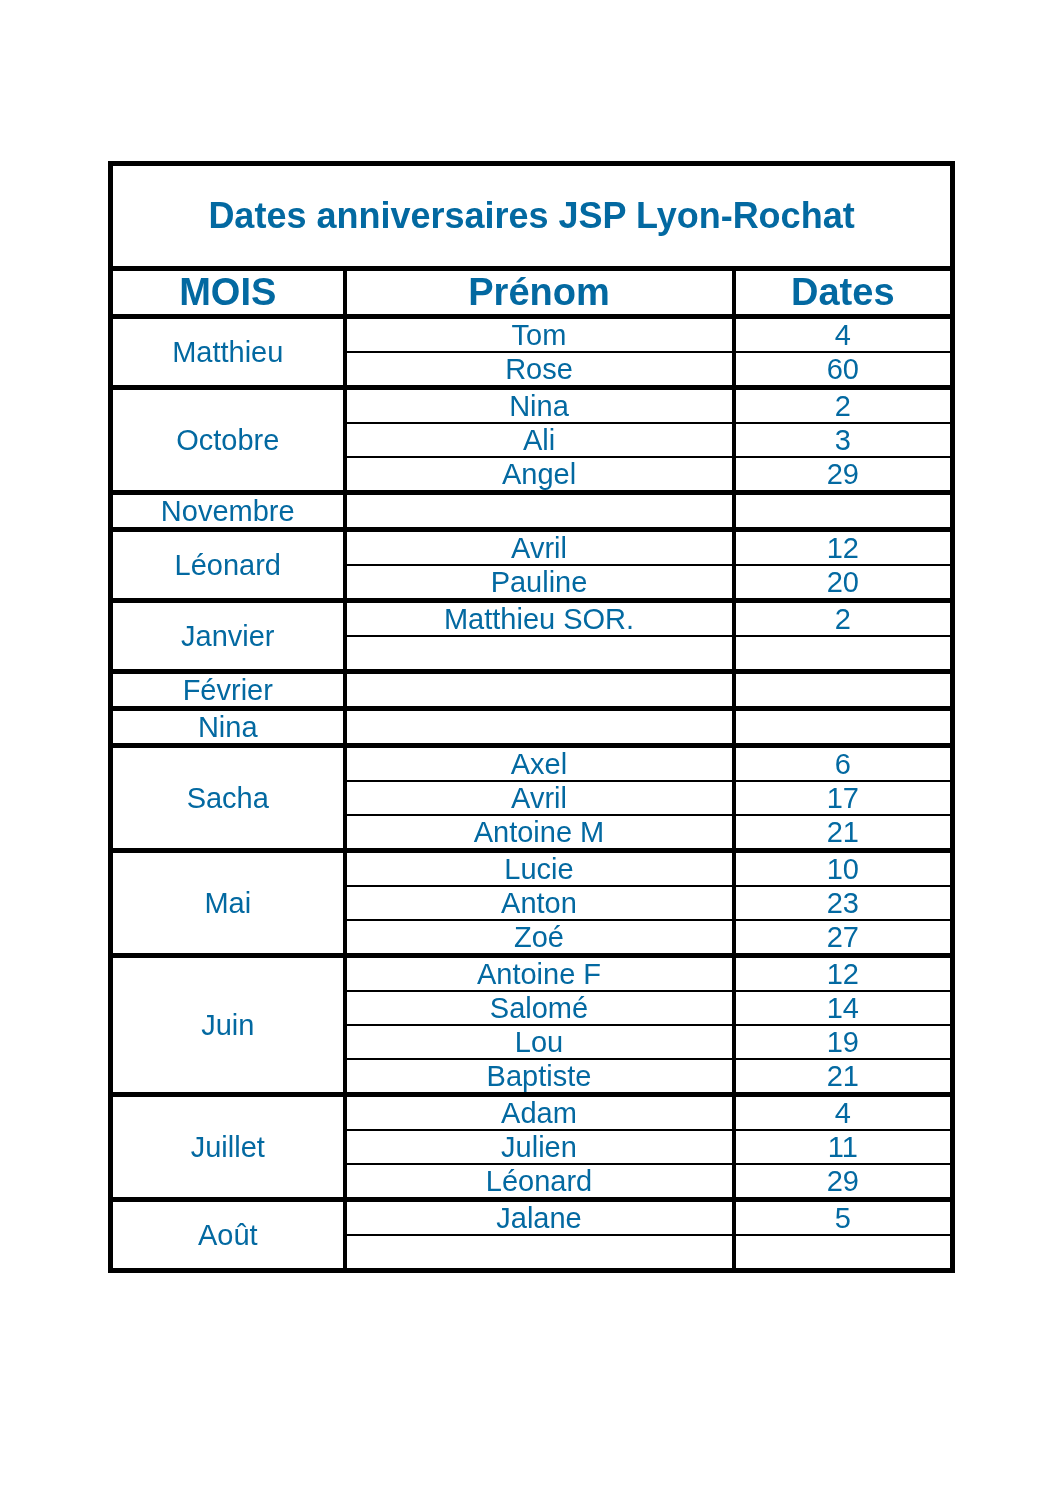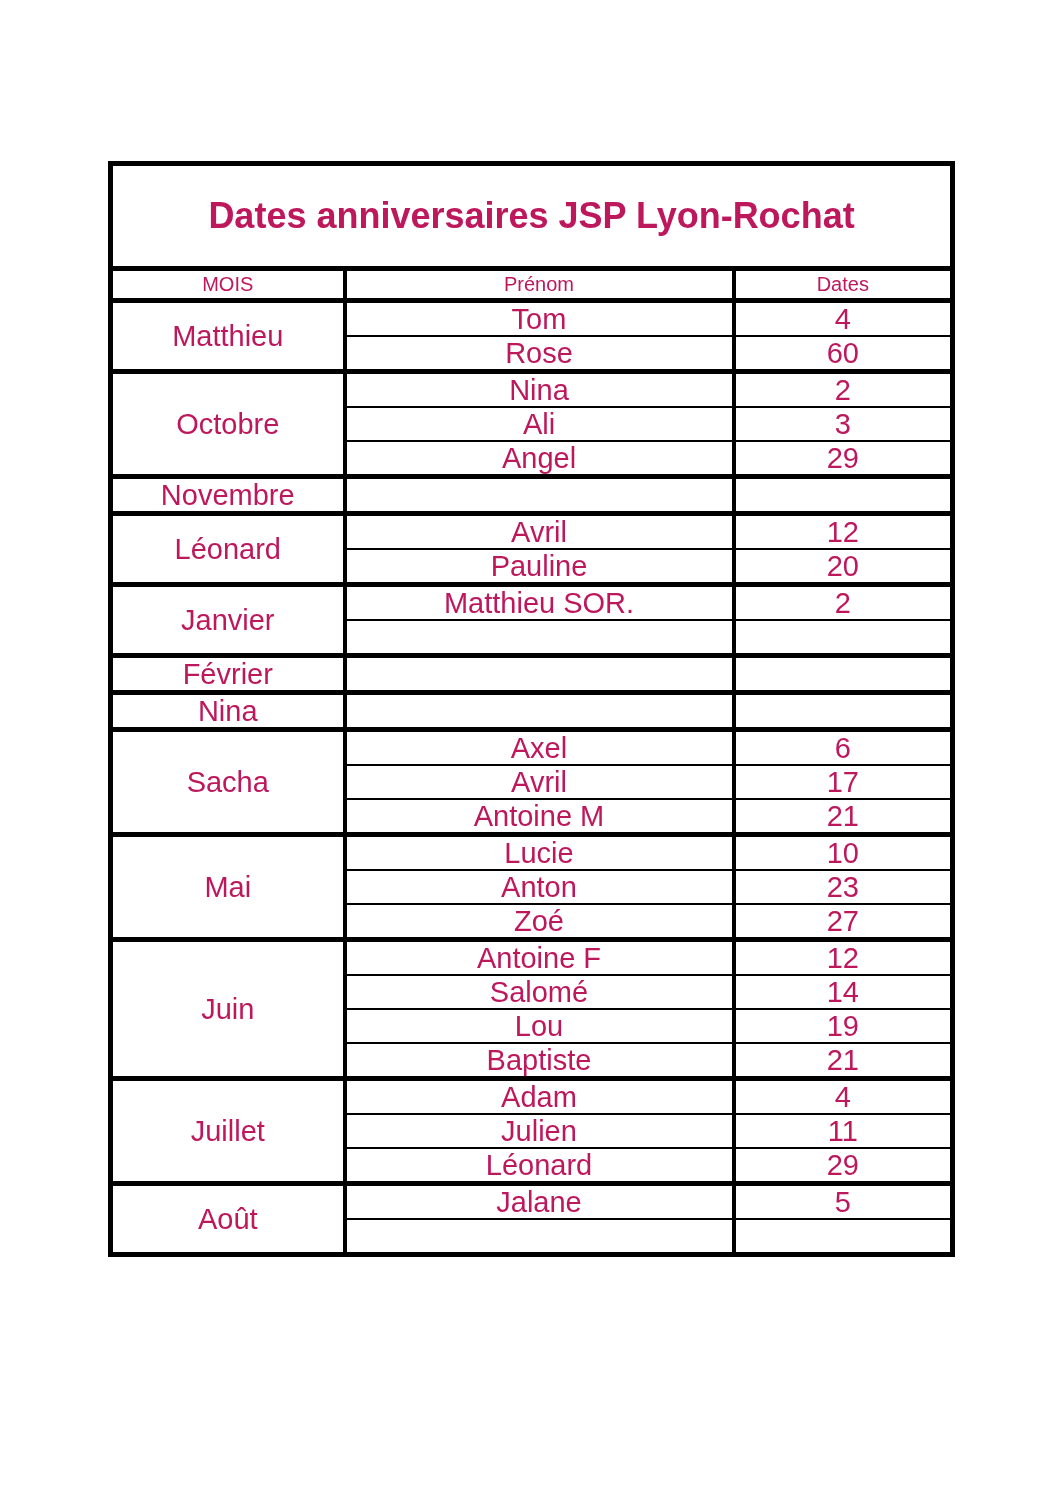--- a/index.html
+++ b/index.html
@@ -2,21 +2,21 @@
 <html><head>
 <meta charset="utf-8">
 <style>
   html, body { margin: 0; padding: 0; background: #ffffff; }
   .page {
     position: relative;
     width: 1058px;
     height: 1497px;
     background: #ffffff;
     font-family: "Liberation Sans", sans-serif;
-    color: #be185d;
+    color: #0369a1;
     overflow: hidden;
   }
   table.bday-table {
     position: absolute;
     left: 108px;
     top: 161px;
     width: 842px;
     border-collapse: collapse;
     table-layout: fixed;
     border: 5px solid #000000;
@@ -30,22 +30,22 @@
     white-space: nowrap;
   }
   .title-cell {
     height: 100px;
     font-size: 36px;
     font-weight: bold;
     border-bottom: 5px solid #000000;
   }
   tr.header-row th {
     height: 27px;
-    font-size: 20px;
-    font-weight: normal;
+    font-size: 38px;
+    font-weight: bold;
     border-left: 4px solid #000000;
     border-right: 4px solid #000000;
     border-top: 5px solid #000000;
     border-bottom: 5px solid #000000;
     text-align: center;
   }
   tbody.month-group td {
     height: 32px;
     font-size: 29px;
     line-height: 32px;

